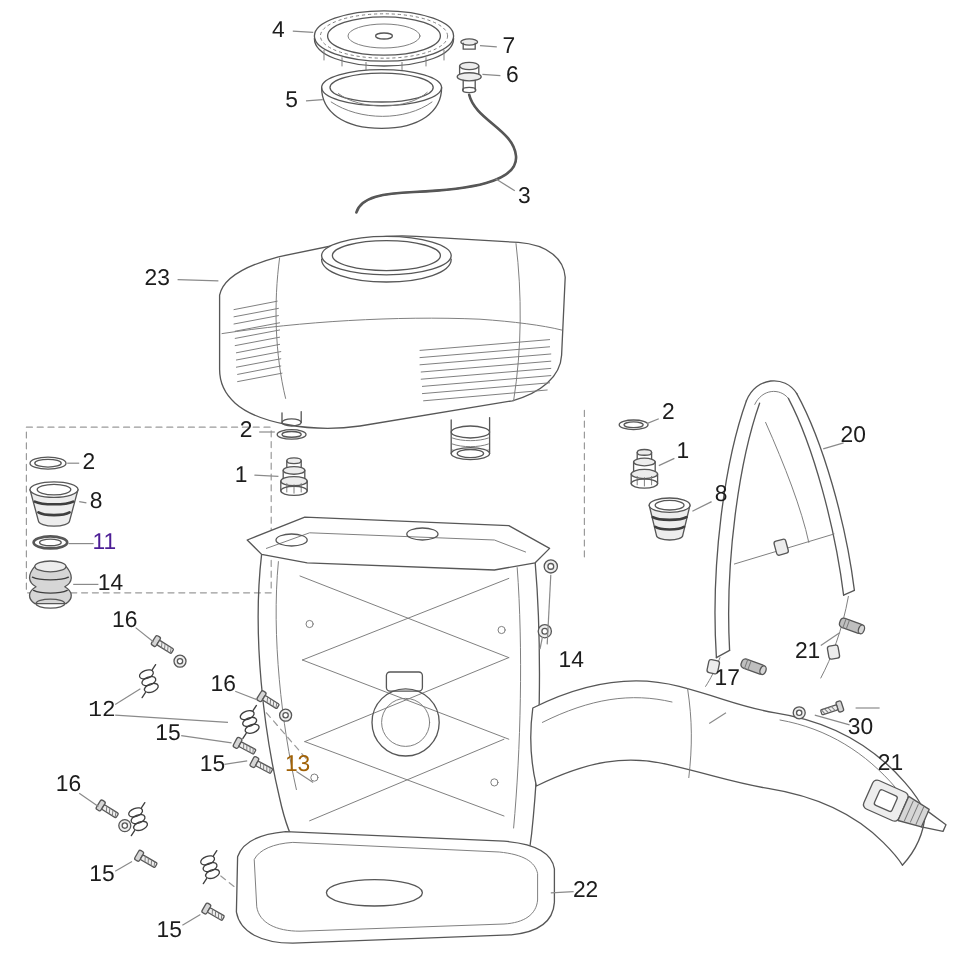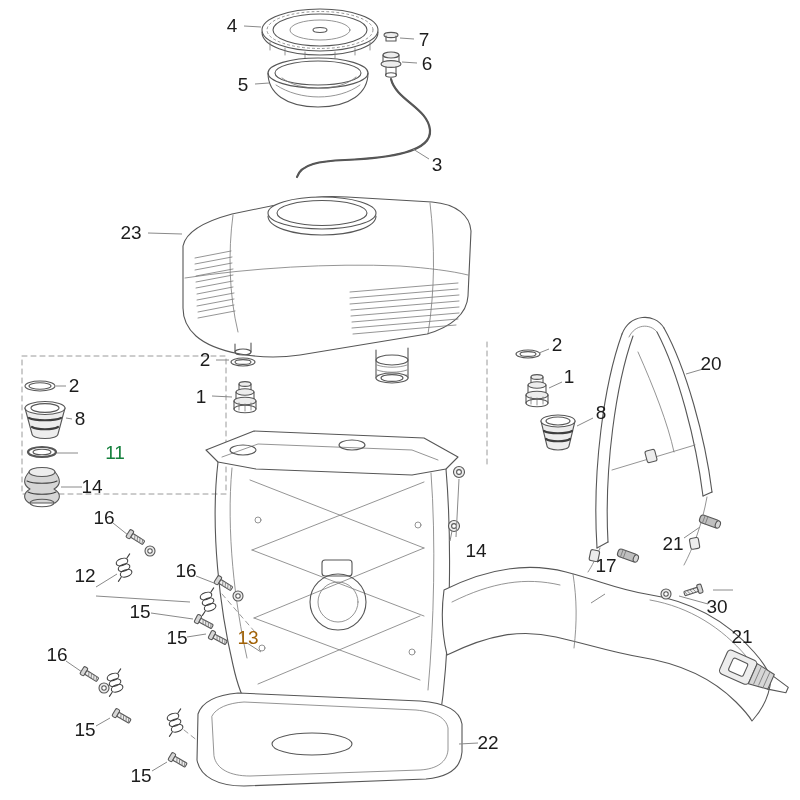--- a/index.html
+++ b/index.html
@@ -311,29 +311,29 @@
       <div class="callout" style="left: 243px; top: 84px; color: rgb(28, 28, 28);">5</div>
       <div class="callout" style="left: 437px; top: 164px; color: rgb(28, 28, 28);">3</div>
       <div class="callout" style="left: 131px; top: 232px; color: rgb(28, 28, 28);">23</div>
       <div class="callout" style="left: 205px; top: 359px; color: rgb(28, 28, 28);">2</div>
       <div class="callout" style="left: 201px; top: 396px; color: rgb(28, 28, 28);">1</div>
       <div class="callout" style="left: 557px; top: 344px; color: rgb(28, 28, 28);">2</div>
       <div class="callout" style="left: 569px; top: 376px; color: rgb(28, 28, 28);">1</div>
       <div class="callout" style="left: 601px; top: 412px; color: rgb(28, 28, 28);">8</div>
       <div class="callout" style="left: 74px; top: 385px; color: rgb(28, 28, 28);">2</div>
       <div class="callout" style="left: 80px; top: 418px; color: rgb(28, 28, 28);">8</div>
-      <div class="callout" style="left: 87px; top: 452px; color: #15803d; margin-left: 28px;">11</div>
+      <div class="callout" style="left: 87px; top: 452px; color: #4c1d95;">11</div>
       <div class="callout" style="left: 92px; top: 486px; color: rgb(28, 28, 28);">14</div>
       <div class="callout" style="left: 711px; top: 363px; color: rgb(28, 28, 28);">20</div>
       <div class="callout" style="left: 673px; top: 543px; color: rgb(28, 28, 28);">21</div>
       <div class="callout" style="left: 449px; top: 550px; color: rgb(28, 28, 28); margin-left: 27px;">14</div>
       <div class="callout" style="left: 104px; top: 517px; color: rgb(28, 28, 28);">16</div>
       <div class="callout" style="left: 186px; top: 570px; color: rgb(28, 28, 28);">16</div>
       <div class="callout" style="left: 57px; top: 654px; color: rgb(28, 28, 28);">16</div>
-      <div class="callout" style="left: 85px; top: 575px; color: rgb(28, 28, 28);">12</div>
+      <div class="callout" style="left: 85px; top: 592px; color: rgb(28, 28, 28); font-family: Liberation Mono, monospace;">12</div>
       <div class="callout" style="left: 140px; top: 611px; color: rgb(28, 28, 28);">15</div>
       <div class="callout" style="left: 177px; top: 637px; color: rgb(28, 28, 28);">15</div>
       <div class="callout" style="left: 238px; top: 637px; color: #a16207; padding-left: 20px;">13</div>
       <div class="callout" style="left: 85px; top: 729px; color: rgb(28, 28, 28);">15</div>
       <div class="callout" style="left: 141px; top: 775px; color: rgb(28, 28, 28);">15</div>
       <div class="callout" style="left: 606px; top: 565px; color: rgb(28, 28, 28);">17</div>
       <div class="callout" style="left: 742px; top: 588px; color: rgb(28, 28, 28); margin-top: 48px;">21</div>
       <div class="callout" style="left: 717px; top: 606px; color: rgb(28, 28, 28);">30</div>
       <div class="callout" style="left: 488px; top: 742px; color: rgb(28, 28, 28);">22</div>
     </div>

